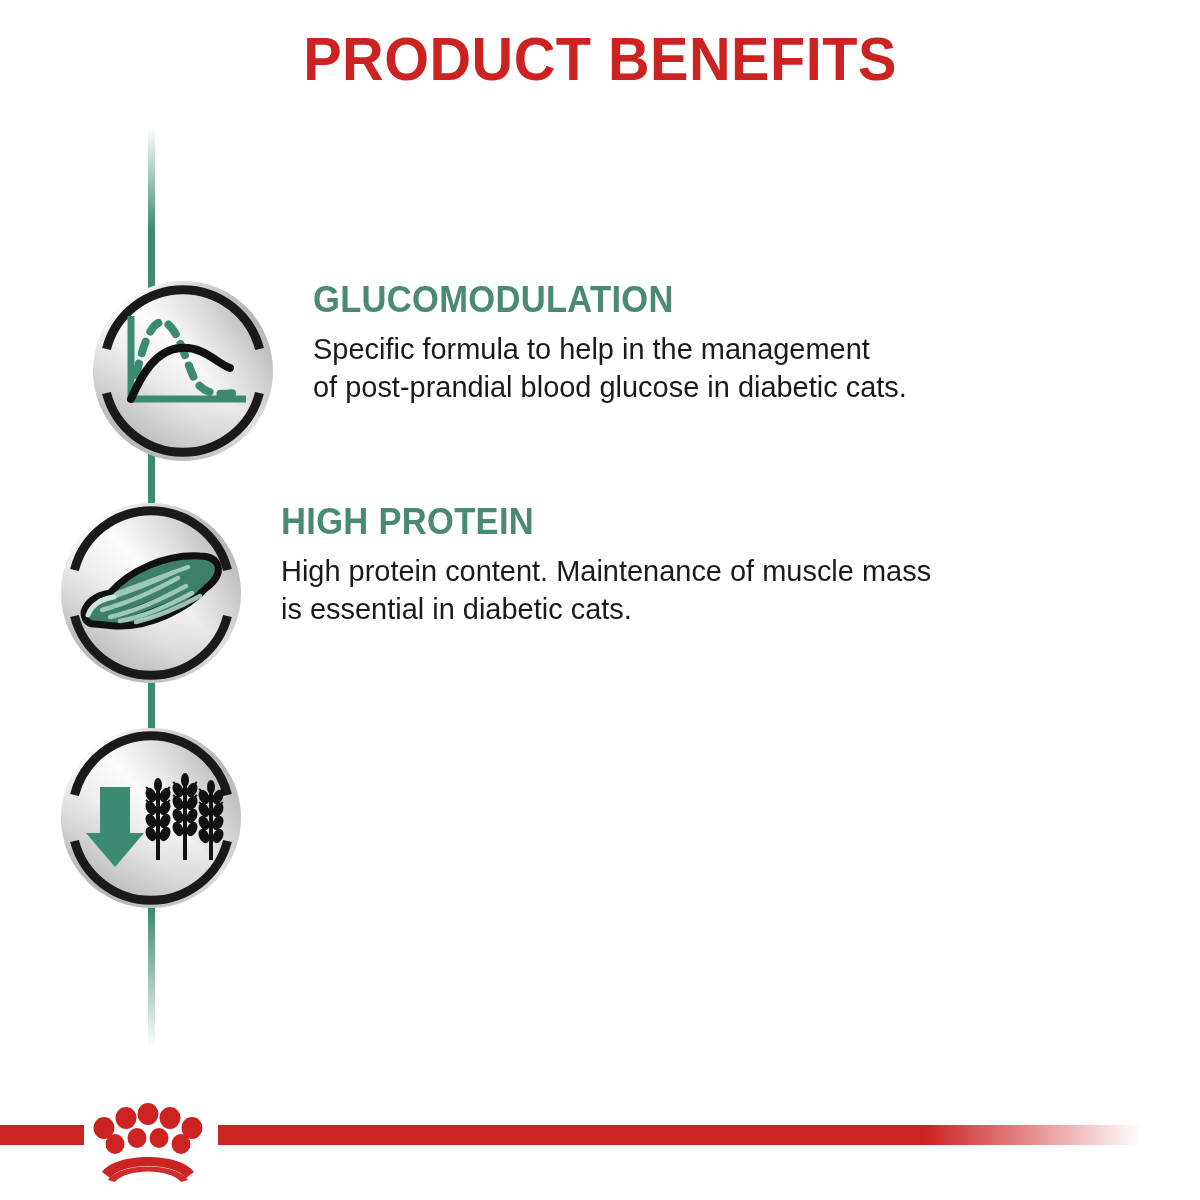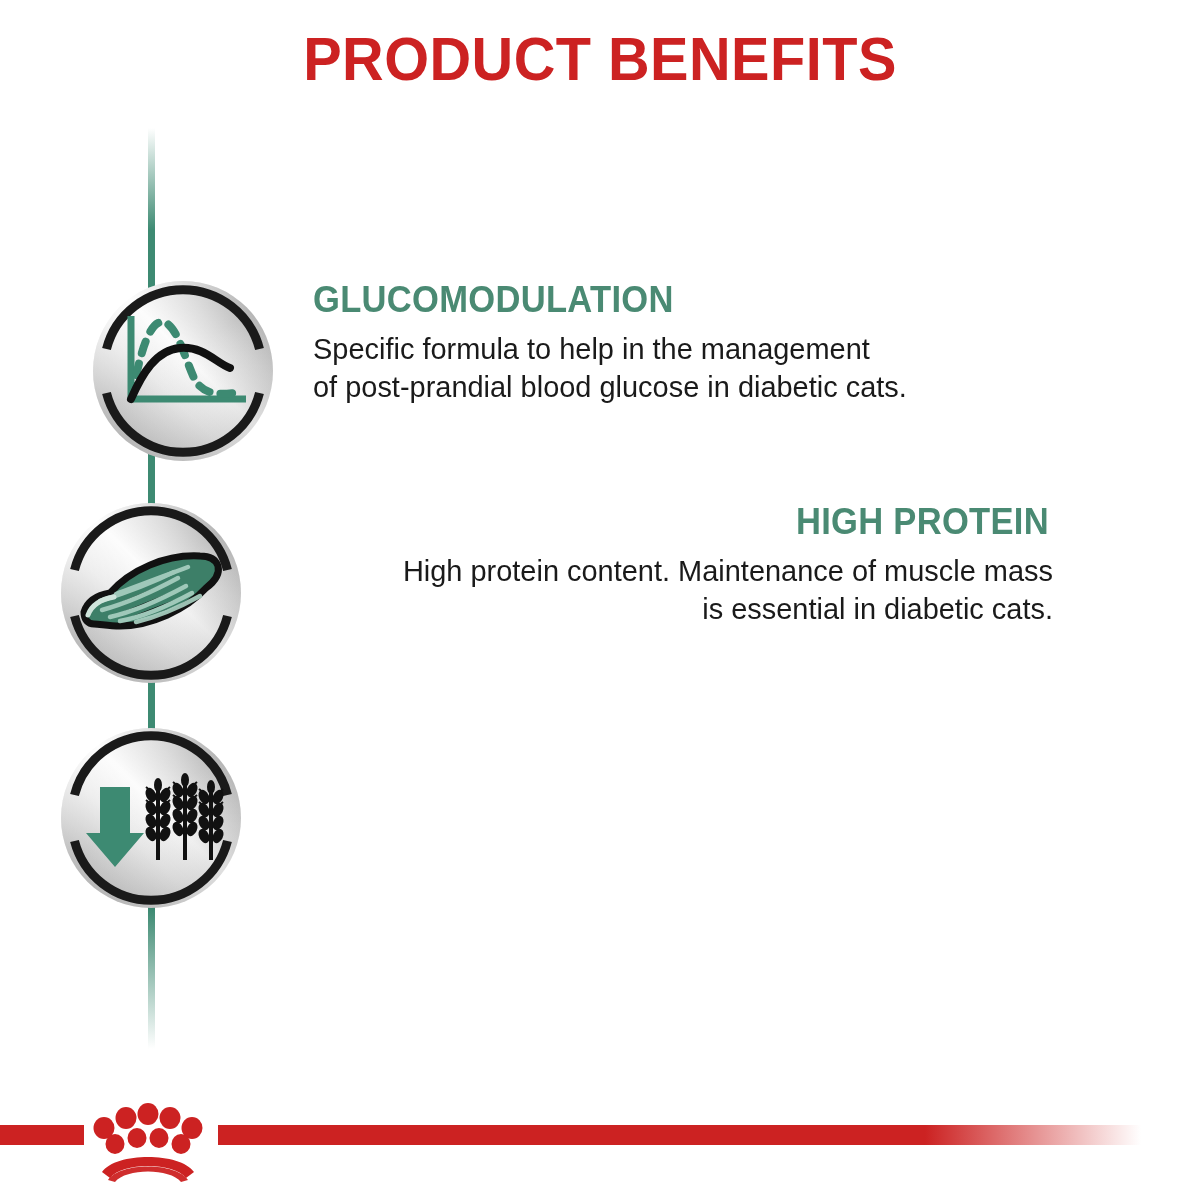--- a/index.html
+++ b/index.html
@@ -51,21 +51,21 @@
 
   
   .benefit-row {
     position: absolute;
     left: 0;
     width: 1200px;
     height: 190px;
     z-index: 2;
   }
   #row-0 { top: 278px; margin-left: 32px; }
-  #row-1 { top: 500px; text-align: right; }
+  #row-1 { top: 500px; }
   #row-2 { top: 725px; }
 
   .benefit-icon {
     position: absolute;
     left: 58px;
     top: 0;
     width: 186px;
     height: 186px;
   }
   .benefit-icon svg { display: block; width: 186px; height: 186px; }

